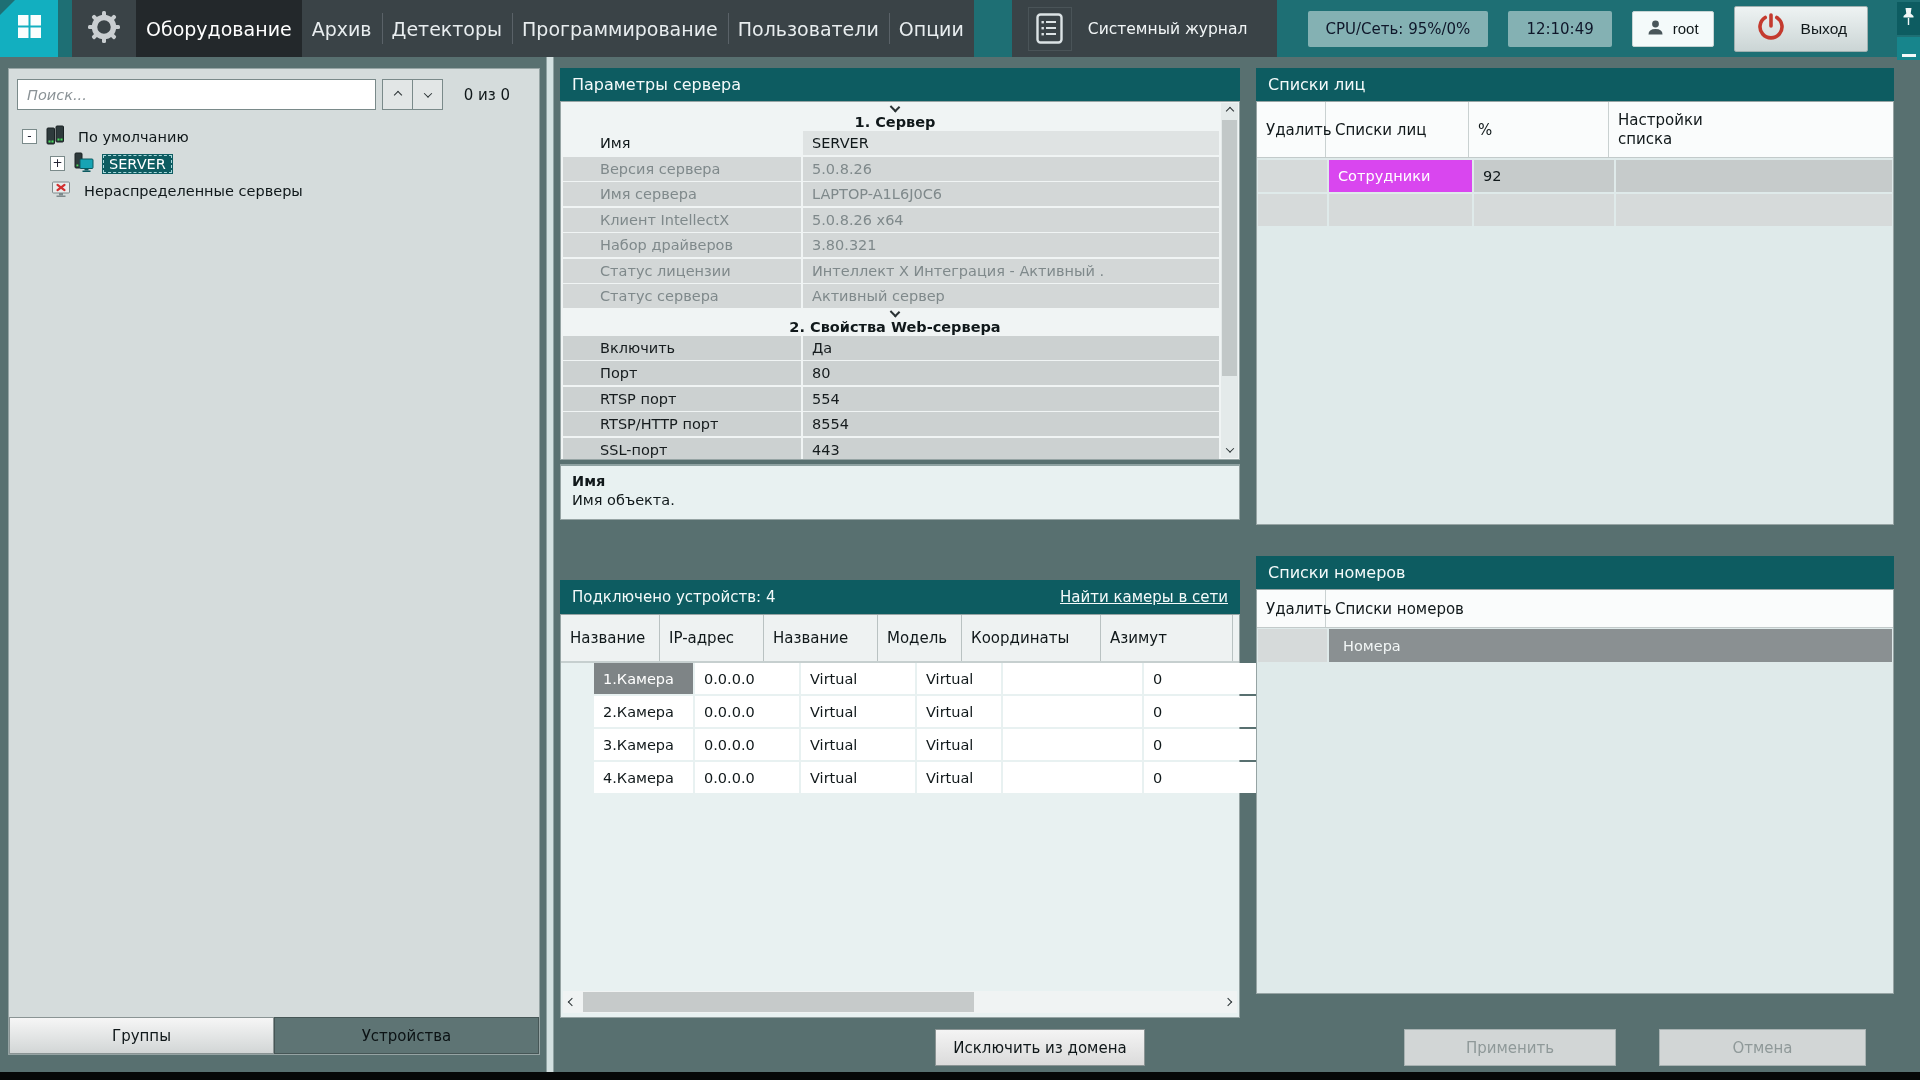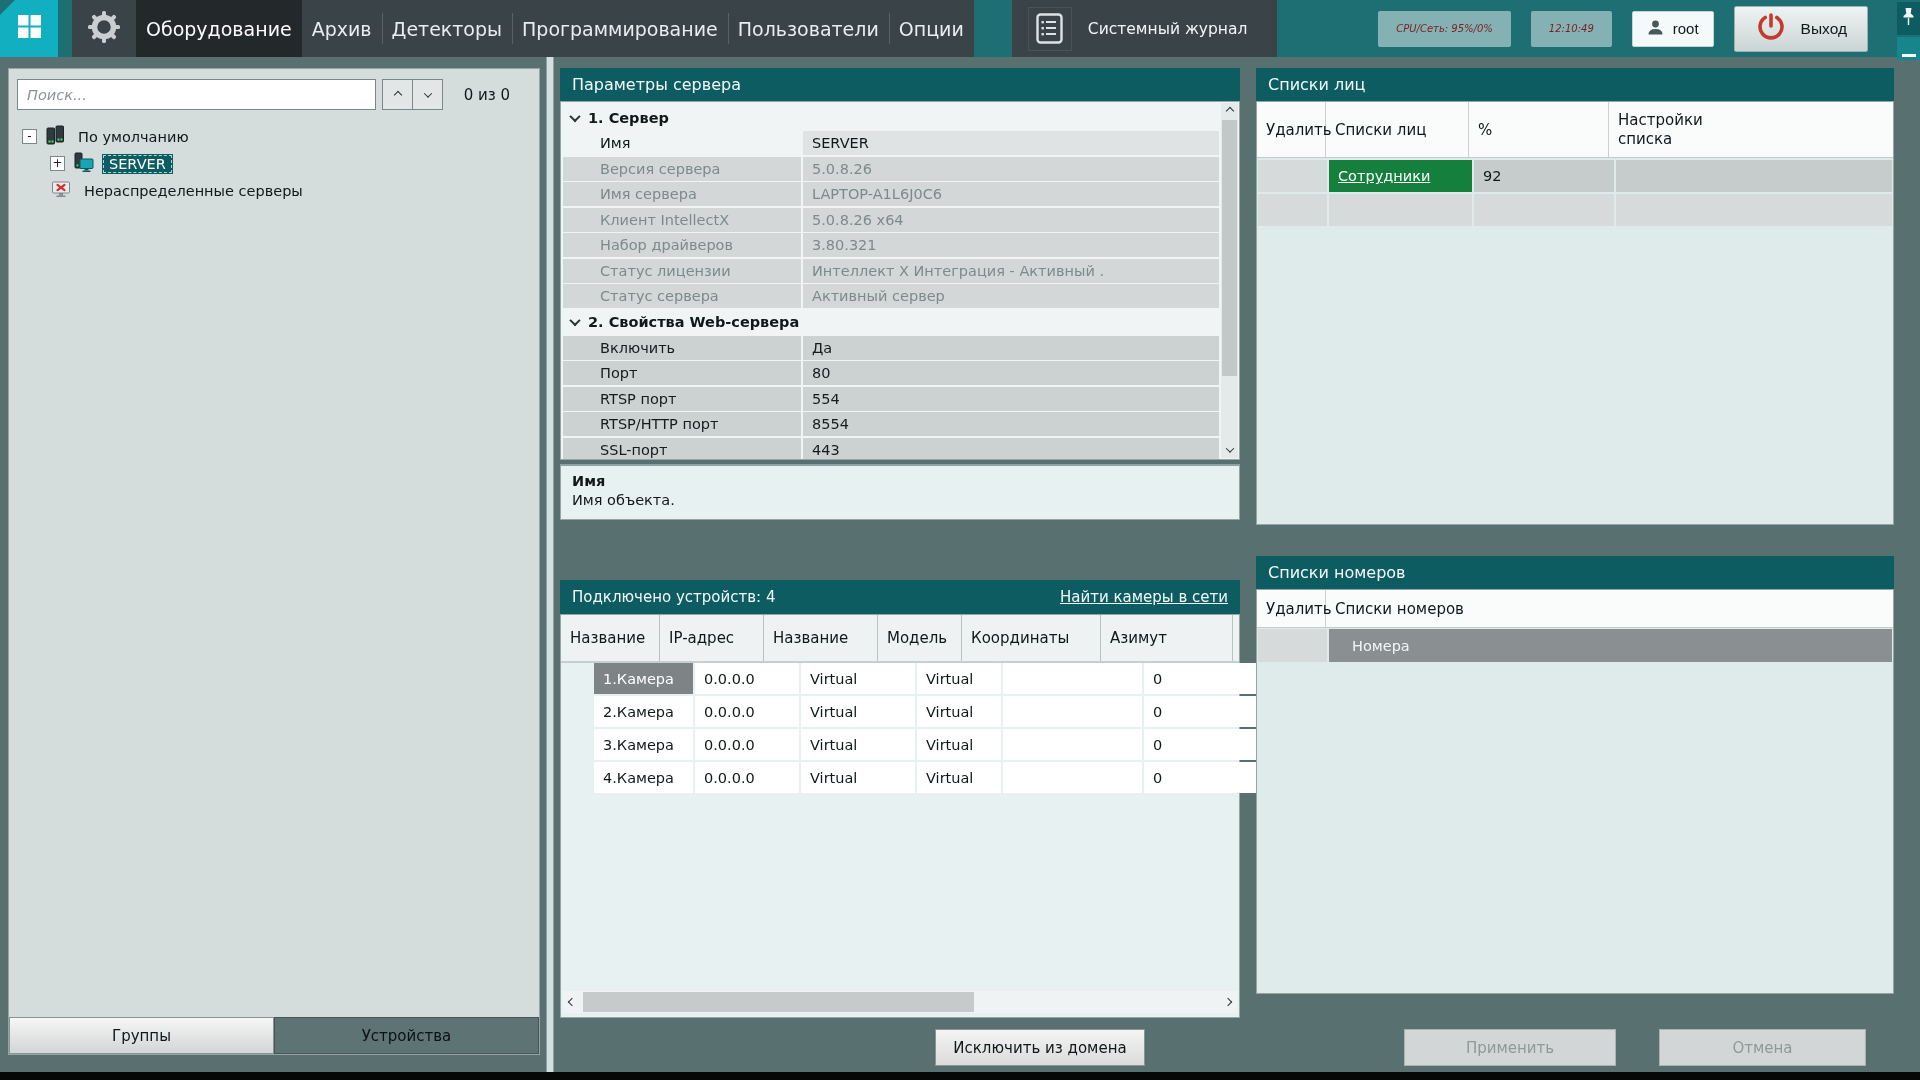--- a/index.html
+++ b/index.html
@@ -17,22 +17,22 @@
   .gear-btn { width:64px; display:flex; align-items:center; justify-content:center; cursor:pointer; }
   .tab { padding:0 10px; display:flex; align-items:center; color:#E8EDEF; font-size:19px; position:relative; cursor:pointer; white-space:nowrap; }
   .tab.active { background:#23282B; color:#FFFFFF; }
   .tab + .tab::before { content:""; position:absolute; left:0; top:13px; bottom:13px; width:1px; background:#5A6268; }
   .tab.active::before, .tab.active + .tab::before { display:none; }
   .journal-block { margin-left:38px; background:#3A4347; display:flex; align-items:center; gap:16px;
     padding:0 30px 0 16px; color:#F2F6F7; font-size:15.5px; cursor:pointer; white-space:nowrap; }
   .journal-iconbox { width:44px; height:44px; display:flex; align-items:center; justify-content:center;
     border:1px solid #4A5458; }
   .tb-right { margin-left:auto; display:flex; align-items:center; gap:20px; margin-right:52px; }
-  .badge { background:#84B1B3; color:#7f1d1d; height:36px; line-height:36px; padding:0 18px;
-    font-size:10px; border-radius:2px; white-space:nowrap;font-style:italic; }
+  .badge { background:#84B1B3; color:#0f172a; height:36px; line-height:36px; padding:0 18px;
+    font-size:15px; border-radius:2px; white-space:nowrap; }
   .root-btn { background:#F4FAFA; border:1px solid #C6D4D4; border-radius:2px; height:36px;
     display:flex; align-items:center; gap:9px; padding:0 14px; font-size:15px; color:#10181a; cursor:pointer; }
   .logout-btn { background:linear-gradient(#EEF3F3,#CBD5D5); border:1px solid #9FB0B0; border-radius:2px;
     height:46px; display:flex; align-items:center; gap:14px; padding:0 20px; font-size:15.5px; color:#10181a; cursor:pointer; }
   .pin-tile { position:absolute; right:0; top:2px; width:23px; height:33px; background:#0D5C61;
     display:flex; align-items:center; justify-content:center; cursor:pointer; }
   .min-tile { position:absolute; right:0; top:37px; width:23px; height:23px; background:#17858C;
     display:flex; align-items:flex-end; justify-content:center; padding-bottom:3px; cursor:pointer; }
   .min-dash { width:14px; height:3px; background:#F4FAFA; }
 
@@ -70,22 +70,22 @@
 
   
   .panel-header { height:33px; background:#0D5C61; color:#F4FAFA; display:flex; align-items:center;
     justify-content:space-between; padding:0 12px; font-size:16px; }
   .panel { position:absolute; }
 
   
   .params-panel { left:560px; top:68px; width:680px; height:452px; }
   .pgrid { position:absolute; top:33px; left:0; right:0; bottom:60px; background:#F0F4F4;
     border:1px solid #96A4A4; padding:3px 20px 2px 2px; overflow:hidden; }
-  .section-row { height:25px; display:flex; align-items:center; gap:9px; padding-left:8px;
-    font-weight:bold; font-size:14.5px; color:#10181a; margin-bottom:1px; cursor:pointer; }
+  .section-row { height:25px; display:flex; align-items:center; gap:2px; padding-left:8px;
+    font-weight:bold; font-size:14.5px; color:#10181a; margin-bottom:1px; cursor:pointer;flex-direction:column; }
   .prow { display:flex; height:24px; margin-bottom:1.5px; font-size:14.5px; align-items:stretch; }
   .plabel { width:238px; padding-left:37px; display:flex; align-items:center; }
   .pvalue { flex:1; margin-left:2px; padding-left:9px; display:flex; align-items:center; white-space:nowrap; overflow:hidden; }
   .prow.ro .plabel, .prow.ro .pvalue { background:#D3D7D7; color:#7F898B; }
   .prow.ed .plabel { color:#10181a; }
   .prow.ed .pvalue { background:#DFE3E3; color:#10181a; }
   .prow.pl .plabel, .prow.pl .pvalue { background:#CCD1D1; color:#161c1e; }
   .vscroll { position:absolute; top:1px; right:1px; bottom:1px; width:17px; background:#E4EAEA; }
   .vs-arrow { position:absolute; left:0; width:17px; height:16px; display:flex; align-items:center; justify-content:center; cursor:pointer; }
   .vs-thumb { position:absolute; left:1px; right:1px; top:17px; height:72%; background:#C2C8C8; cursor:grab; }
@@ -112,25 +112,25 @@
   .faces-panel { left:1256px; top:68px; width:638px; height:457px; }
   .ftable { position:absolute; top:33px; left:0; right:0; bottom:0; background:#DFEAEA; border:1px solid #96A4A4; }
   .fhead { display:flex; height:56px; background:#FAFCFC; border-bottom:1px solid #C2CACA; font-size:15px; }
   .fhc { display:flex; align-items:center; padding-left:9px; border-right:1px solid #C9D1D1; flex:none; }
   .fhc:last-child { border-right:none; }
   .fw0{width:69px;} .fw1{width:143px;} .fw2{width:140px;} .fw3{flex:1 !important;}
   .fhc.wrap span { display:block; width:98px; line-height:1.25; }
   .frow { display:flex; gap:2px; margin:2px 1px 0 1px; height:32px; font-size:14.5px; }
   .fc { display:flex; align-items:center; padding-left:9px; flex:none; cursor:pointer; }
   .bg-lite { background:#D6DADA; } .bg-mid { background:#C6CBCB; }
-  .fc.selcell { background:#15803d; color:#FFFFFF;text-decoration:underline; }
+  .fc.selcell { background:#d946ef; color:#FFFFFF; }
   .plates-panel { left:1256px; top:556px; width:638px; height:438px; }
   .phead { display:flex; height:38px; background:#FAFCFC; border-bottom:1px solid #C2CACA; font-size:15px; }
   .prow2 { display:flex; gap:2px; margin:1px 1px 0 1px; height:33px; font-size:14.5px; }
-  .pc { display:flex; align-items:center; padding-left:23px; }
+  .pc { display:flex; align-items:center; padding-left:14px; }
   .pc.dark { background:#8A9092; color:#F2F6F6; flex:1; }
 
   
   .footer-btn { position:absolute; top:1029px; height:37px; display:flex; align-items:center;
     justify-content:center; font-size:15px; font-family:"DejaVu Sans",sans-serif; cursor:pointer; }
   .btn-exclude { left:935px; width:210px; background:linear-gradient(#F4F4F4,#DBDBDB);
     border:1px solid #8A9494; color:#10181a; }
   .btn-apply { left:1404px; width:212px; background:#D2D6D6; border:1px solid #A8B2B2; color:#8F9999; }
   .btn-cancel { left:1659px; width:207px; background:#D2D6D6; border:1px solid #A8B2B2; color:#8F9999; }
 

